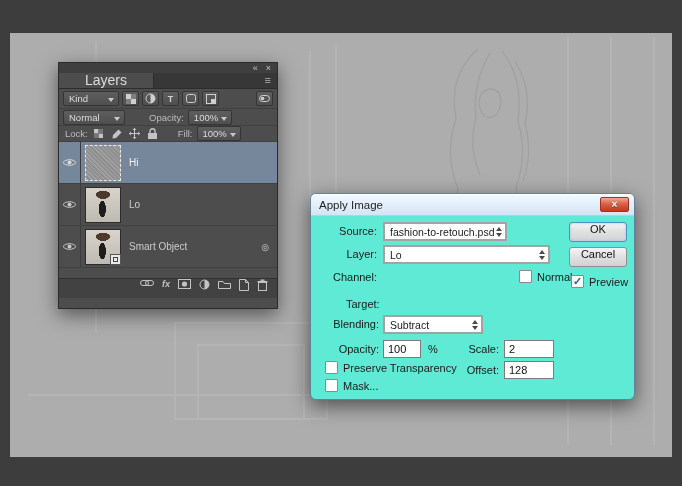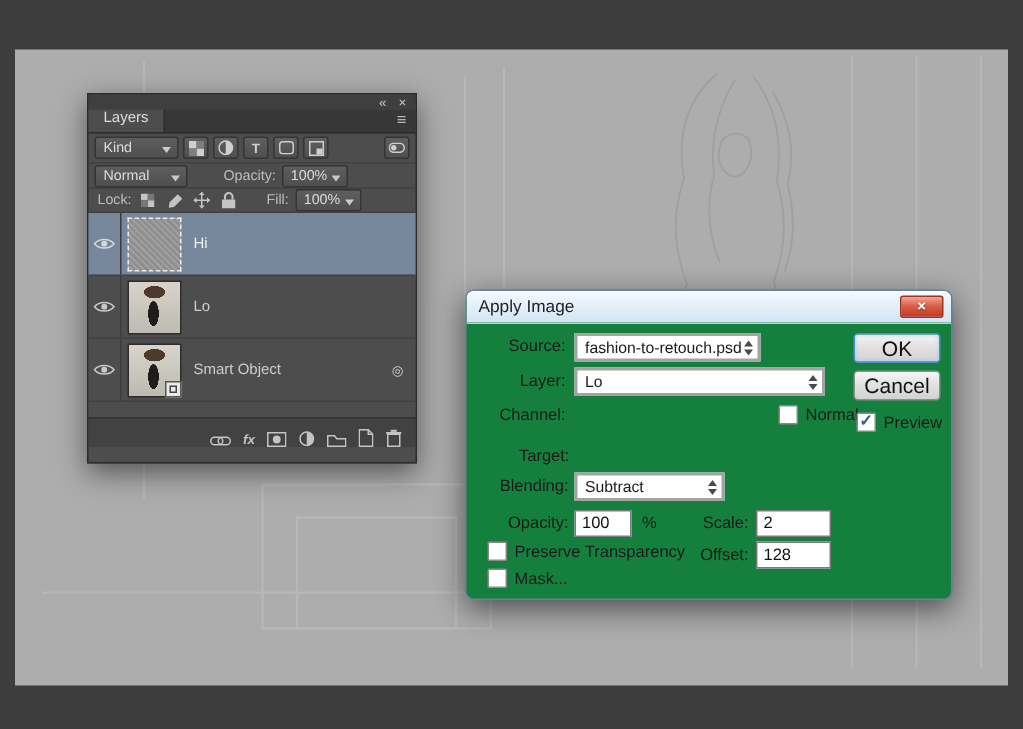--- a/index.html
+++ b/index.html
@@ -10,22 +10,22 @@
   
   .canvas{position:absolute;left:10px;top:33px;width:662px;height:424px;background:#adadad}
   .faint{position:absolute;left:0;top:0}
 
   
   .panel{position:absolute;left:58px;top:62px;width:220px;height:247px;background:#4d4d4d;
          border:1px solid #2b2b2b;box-shadow:0 6px 18px rgba(0,0,0,.5);font-size:10px;color:#ccc}
   .p-topbar{height:10px;background:#3f3f3f;display:flex;justify-content:flex-end;align-items:center;
             gap:8px;padding:0 6px;font-size:9px;line-height:8px;color:#c5c5c5}
   .p-tabbar{height:16px;background:#373737;display:flex;border-bottom:1px solid #2d2d2d;position:relative}
-  .p-tab{background:#4d4d4d;color:#ddd;padding:0 10px;display:flex;align-items:flex-start;
-         font-size:10px;border-right:1px solid #2d2d2d}
+  .p-tab{background:#4d4d4d;color:#ddd;padding:0 26px;display:flex;align-items:flex-end;
+         font-size:14px;border-right:1px solid #2d2d2d}
   .p-menu{position:absolute;right:6px;top:1px;color:#b5b5b5;font-size:11px}
   .prow{display:flex;align-items:center}
   .p-filter{height:20px;padding:0 4px;gap:3px;border-bottom:1px solid #404040}
   .p-blend{height:17px;padding:0 4px;border-bottom:1px solid #404040}
   .p-lock{height:16px;padding:0 4px;border-bottom:1px solid #404040}
   .plabel{color:#bdbdbd;margin:0 4px 0 2px;font-size:9.5px;white-space:nowrap}
   .psel{position:relative;background:linear-gradient(#5e5e5e,#4f4f4f);border:1px solid #353535;
         border-radius:2px;height:15px;line-height:13px;padding:0 14px 0 5px;color:#ddd;
         font-size:9.5px;white-space:nowrap;overflow:hidden}
   .psel .tri{position:absolute;right:4px;top:6px;width:0;height:0;
@@ -46,43 +46,43 @@
   .thumb.photo{background:
       radial-gradient(ellipse 34% 20% at 50% 20%, #4d3a2c 0 60%, transparent 62%),
       radial-gradient(ellipse 17% 40% at 48% 62%, #1d1d1b 0 60%, transparent 62%),
       linear-gradient(#d8d4cb,#bdbab1)}
   .sobadge{position:absolute;right:-1px;bottom:-1px;width:11px;height:11px;background:#e9e9e9;
            border:1px solid #555;display:flex;align-items:center;justify-content:center}
   .sobadge i{display:block;width:5px;height:5px;border:1px solid #444}
   .lname{margin-left:8px;font-size:10px;white-space:nowrap}
   .sficon{position:absolute;right:8px;top:16px;font-size:9px;color:#cfcfcf}
   .lfill{height:10px}
-  .p-bottom{height:20px;background:#424242;border-top:1px solid #323232;display:flex;align-items:flex-end;
+  .p-bottom{height:20px;background:#424242;border-top:1px solid #323232;display:flex;align-items:flex-start;
             justify-content:flex-end;gap:8px;padding:0 9px}
   .bicn{display:flex;align-items:center;justify-content:center;color:#c4c4c4;font-size:9px;font-style:italic;font-weight:bold}
 
   
-  .dialog{position:absolute;left:310px;top:193px;width:325px;height:207px;background:#15803d;
+  .dialog{position:absolute;left:310px;top:193px;width:325px;height:207px;background:#5eead4;
           border:1px solid #65809c;border-radius:6px;box-shadow:0 6px 20px rgba(0,0,0,.55);
           font-size:11px;color:#1a1a1a}
   .d-title{height:22px;background:linear-gradient(#f4faff,#d3e4f5);border-bottom:1px solid #b9cfe4;
            border-radius:5px 5px 0 0;display:flex;align-items:center;padding:0 8px;font-size:11.5px;color:#222;
            box-shadow:inset 0 1px 0 rgba(255,255,255,.85)}
   .d-close{position:absolute;right:5px;top:3px;width:29px;height:15px;border:1px solid #9a3523;border-radius:2px;
            background:linear-gradient(#f2a693,#d9614a 45%,#c3381f);color:#fff;font-size:10px;font-weight:bold;
            display:flex;align-items:center;justify-content:center;line-height:13px;text-shadow:0 1px 1px rgba(0,0,0,.4)}
   .dlabel{position:absolute;text-align:right;white-space:nowrap}
   .wsel{position:absolute;height:19px;background:#fff;border:2px solid #a3a3a3;padding:2px 33px 2px 5px;
         font-size:10.5px;white-space:nowrap;overflow:hidden}
   .updown{position:absolute;right:3px;top:50%;transform:translateY(-50%);display:flex;flex-direction:column;gap:2px}
   .updown .u{width:0;height:0;border-left:3.5px solid transparent;border-right:3.5px solid transparent;border-bottom:4px solid #4a4a4a}
   .updown .d{width:0;height:0;border-left:3.5px solid transparent;border-right:3.5px solid transparent;border-top:4px solid #4a4a4a}
   .btn{position:absolute;width:58px;height:20px;border:1px solid #8e8e8e;border-radius:3px;
-       background:linear-gradient(#f6f6f6,#e2e2e2 45%,#d2d2d2);display:flex;align-items:center;justify-content:center;
-       font-size:14px;color:#111}
+       background:linear-gradient(#f6f6f6,#e2e2e2 45%,#d2d2d2);display:flex;justify-content:center;
+       font-size:11px;color:#111}
   .btn.def{border:1px solid #4f8fc7;box-shadow:inset 0 0 3px #9ecaef}
   .cb{position:absolute;width:13px;height:13px;background:#fff;border:1px solid #8a8a8a;border-radius:1px;
       display:flex;align-items:center;justify-content:center}
   .cb .mk{color:#2b5f9e;font-size:11px;font-weight:bold;line-height:11px}
   .tinput{position:absolute;height:18px;border:1px solid #7b7b7b;background:#fff;font-size:11px;
           font-family:"Liberation Sans",sans-serif;padding:1px 4px;color:#111}
   .dtext{position:absolute;white-space:nowrap}
 </style>
 </head>
 <body>

